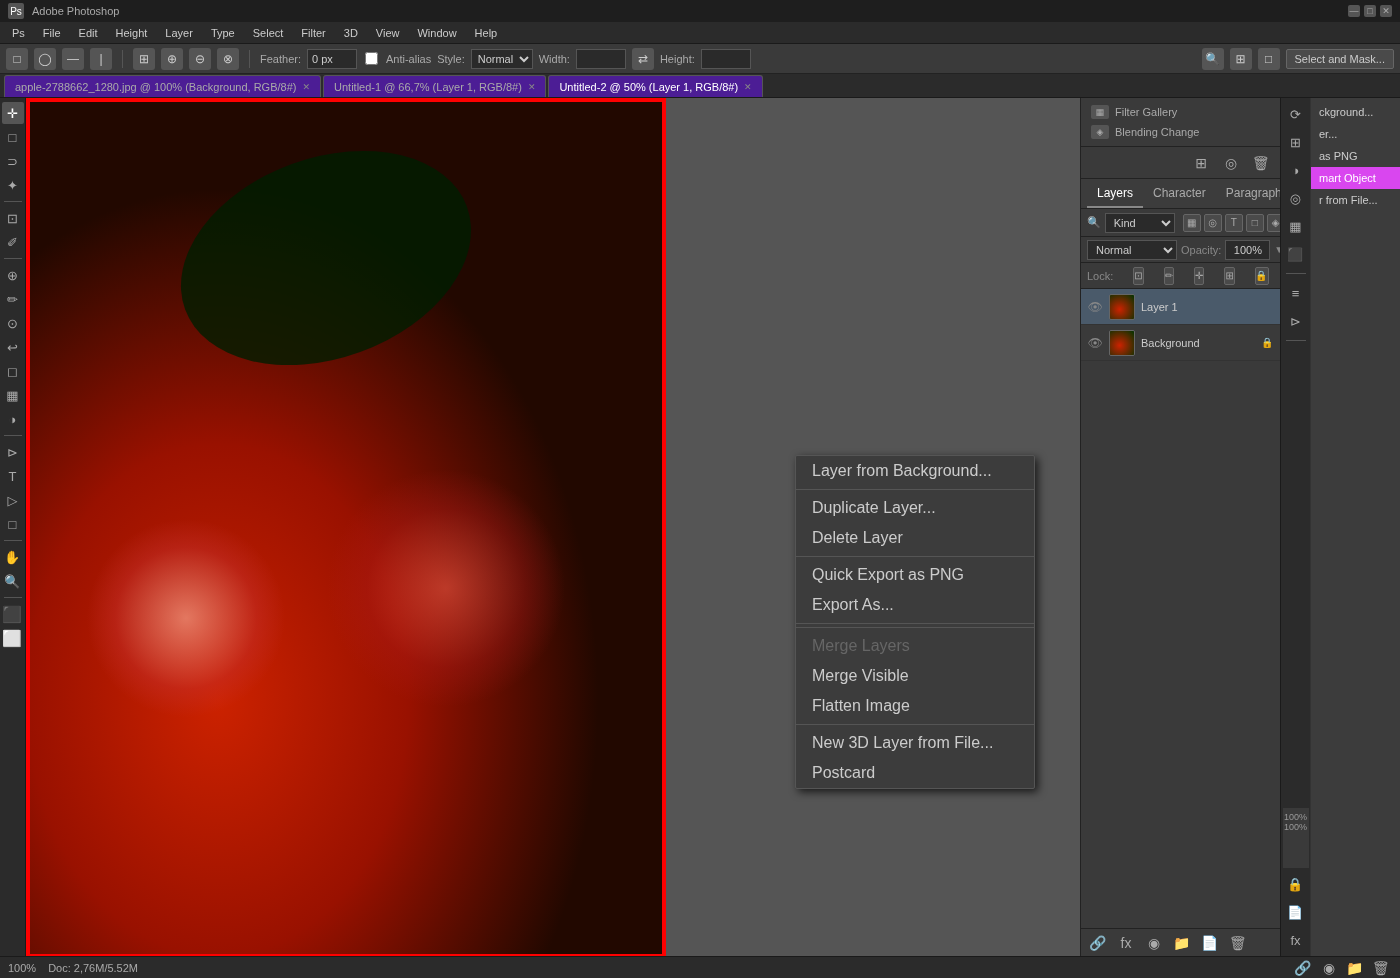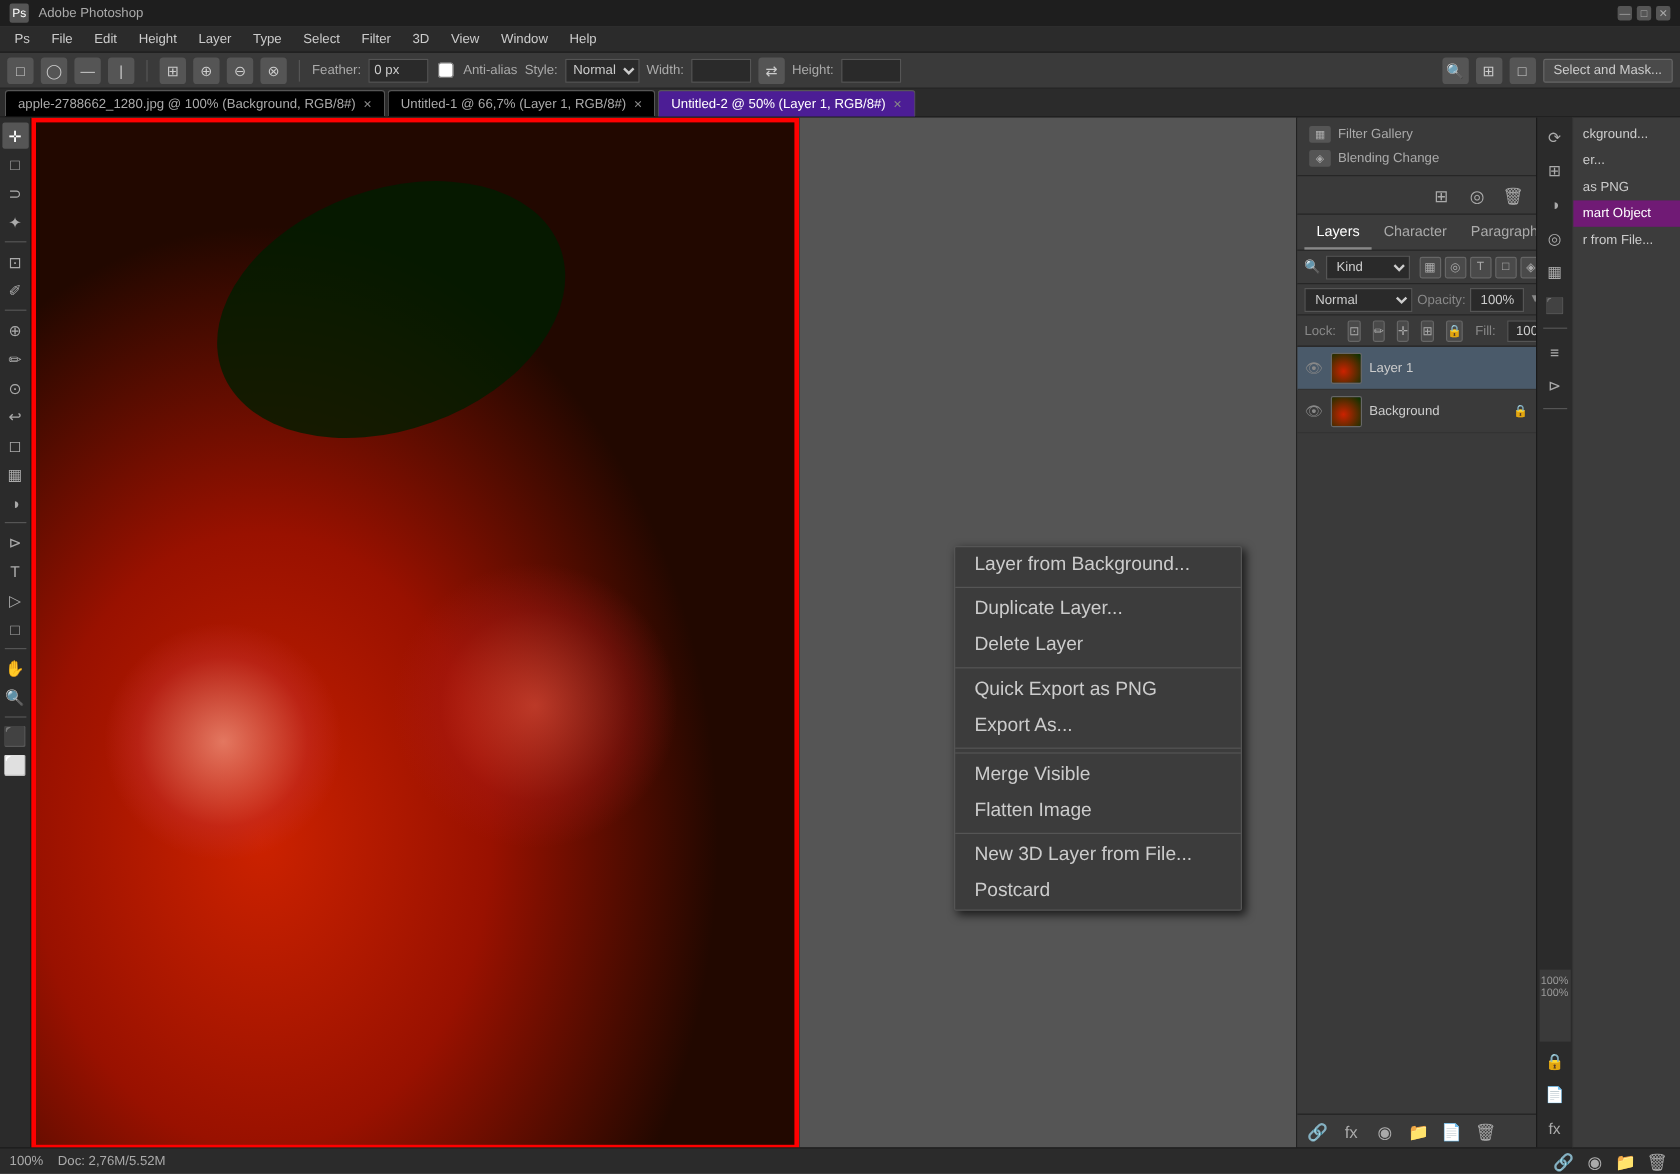--- a/index.html
+++ b/index.html
@@ -75,21 +75,21 @@
       border-bottom: 1px solid #1a1a1a;
     }
     .tab {
       height: 22px;
       padding: 0 10px;
       display: flex;
       align-items: center;
       gap: 6px;
       font-size: 11px;
       color: #aaa;
-      background: #000000;
+      background: #4c1d95;
       border: 1px solid #555;
       border-bottom: none;
       cursor: pointer;
       margin-right: 2px;
       border-radius: 3px 3px 0 0;
     }
     .tab.active { background: #4c1d95; color: #fff; }
     .tab-close { font-size: 9px; color: #888; cursor: pointer; }
 
     
@@ -313,21 +313,21 @@
       text-align: center;
     }
     .opacity-arrows { font-size: 10px; color: #888; }
 
     .layers-lock-row {
       height: 26px;
       background: #3a3a3a;
       display: flex;
       align-items: center;
       padding: 0 6px;
-      gap: 10px;
+      gap: 20px;
       border-bottom: 1px solid #222;
     }
     .lock-label { font-size: 11px; color: #888; }
     .lock-btn {
       width: 18px; height: 18px;
       display: flex; align-items: center; justify-content: center;
       background: #4a4a4a; border: 1px solid #666;
       cursor: pointer; font-size: 10px; color: #aaa;
       border-radius: 2px;
     }
@@ -385,21 +385,21 @@
       border-radius: 2px;
     }
     .context-menu-item {
       padding: 6px 16px;
       font-size: 16px;
       color: #ccc;
       cursor: pointer;
       display: flex;
       align-items: center;
     }
-    .context-menu-item.highlighted { background: #701a75; color: #fff; }
+    .context-menu-item.highlighted { background: #d946ef; color: #fff; }
     .context-menu-item.disabled { color: #666; cursor: default; }
     .context-menu-separator { height: 1px; background: #555; margin: 3px 0; }
 
     
     ::-webkit-scrollbar { width: 8px; }
     ::-webkit-scrollbar-track { background: #2b2b2b; }
     ::-webkit-scrollbar-thumb { background: #555; border-radius: 4px; }
   </style>
 </head>
 <body>
@@ -678,20 +678,23 @@
   </div>
   <div class="context-menu-separator"></div>
   <div class="context-menu-item">
     <span>Quick Export as PNG</span>
   </div>
   <div class="context-menu-item">
     <span>Export As...</span>
   </div>
   <div class="context-menu-separator"></div>
   <div class="context-menu-separator"></div>
+  <div class="context-menu-item disabled">
+    <span>Merge Layers</span>
+  </div>
   <div class="context-menu-item">
     <span>Merge Visible</span>
   </div>
   <div class="context-menu-item">
     <span>Flatten Image</span>
   </div>
   <div class="context-menu-separator"></div>
   <div class="context-menu-item">
     <span>New 3D Layer from File...</span>
   </div>

